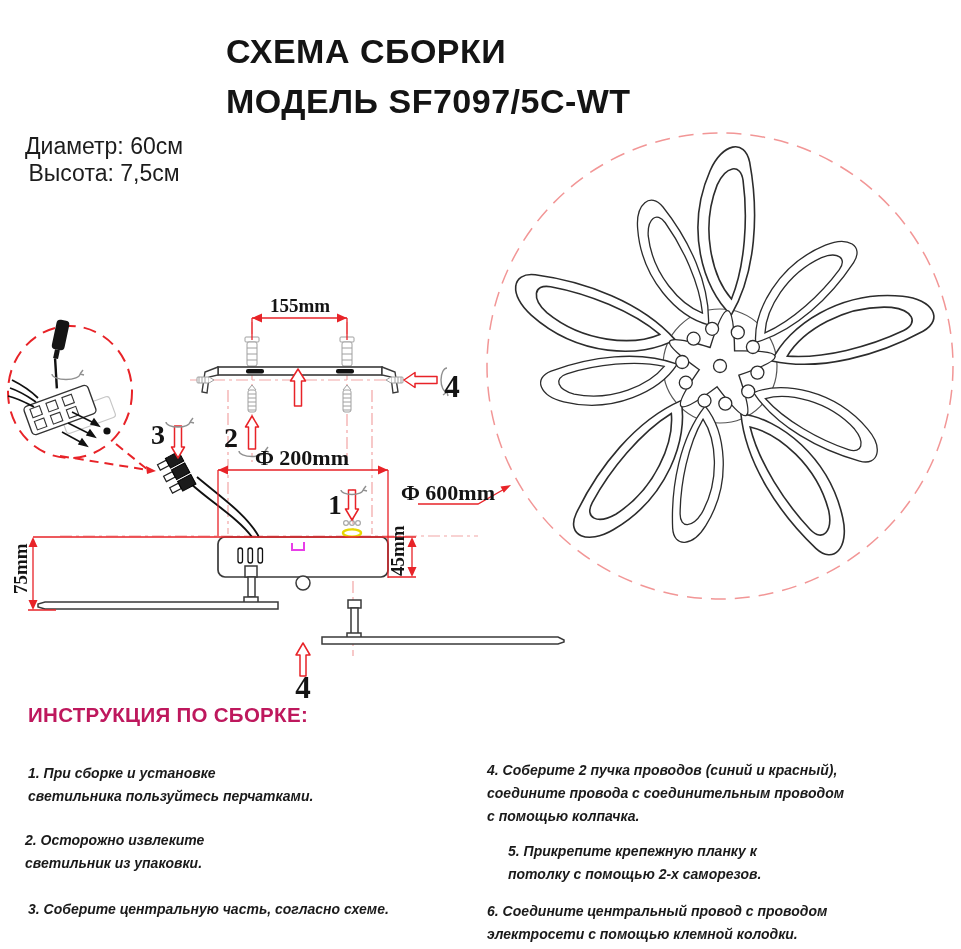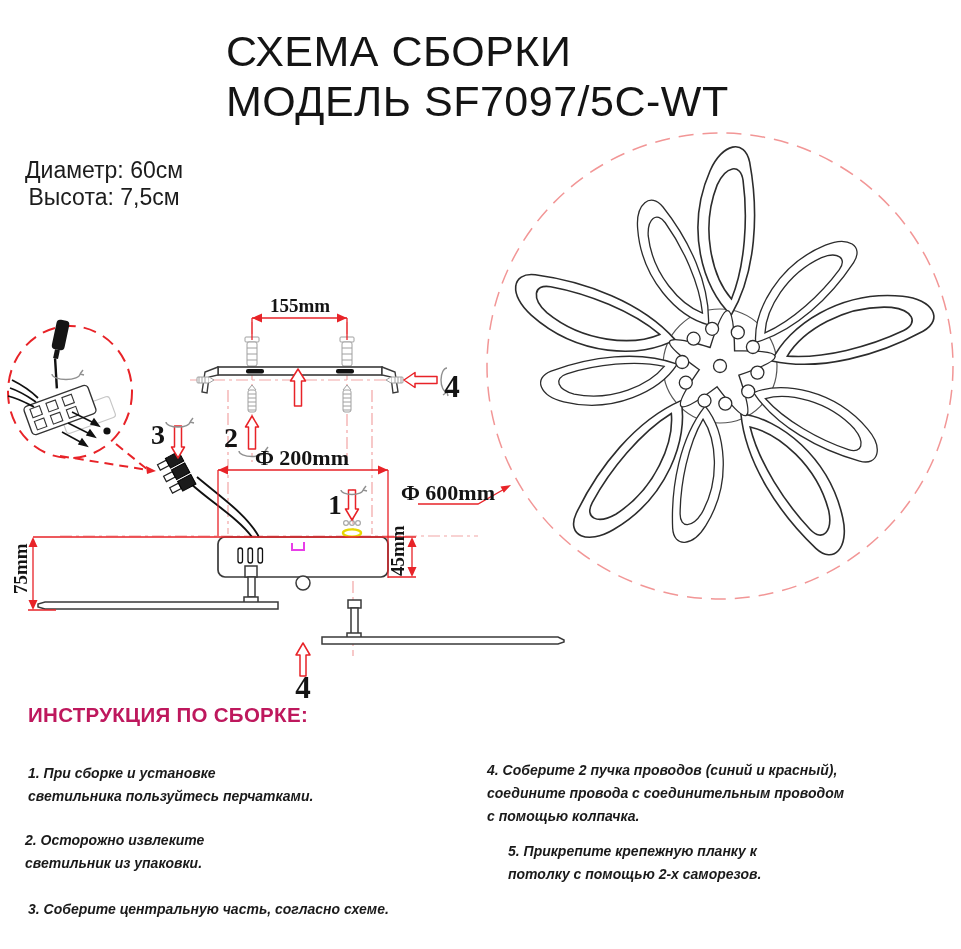--- a/index.html
+++ b/index.html
@@ -1,21 +1,21 @@
 <!DOCTYPE html>
 <html><head>
 <meta charset="utf-8">
 <style>
   html,body{margin:0;padding:0;background:#fff;}
   .page{position:relative;width:961px;height:949px;background:#fff;overflow:hidden;
         font-family:"Liberation Sans",sans-serif;color:#161616;}
-  .title{position:absolute;left:226px;top:26px;font-size:43px;line-height:50px;
-         font-weight:normal;letter-spacing:.5px;color:#141414;}
+  .title{position:absolute;left:226px;top:26px;font-size:34px;line-height:50px;
+         font-weight:bold;letter-spacing:.5px;color:#141414;}
   .specs{position:absolute;left:16px;top:133px;width:176px;text-align:center;
-         font-size:23px;line-height:27px;font-weight:normal;color:#1c1c1c;margin-top:24px;}
+         font-size:23px;line-height:27px;font-weight:normal;color:#1c1c1c;}
   .svgwrap{position:absolute;left:0;top:0;width:961px;height:949px;text-align:right;}
   svg{display:block;}
   .instr-head{position:absolute;left:28px;top:703px;font-size:20.5px;font-weight:bold;
               letter-spacing:.3px;color:#be185d;}
   .step{position:absolute;font-size:14px;line-height:23px;font-weight:600;
         color:#1a1a1a;white-space:pre-line;font-style:italic;}
   .s1{left:28px;top:762px;width:450px;}
   .s2{left:25px;top:829px;width:450px;}
   .s3{left:28px;top:898px;width:460px;}
   .s4{left:487px;top:759px;width:470px;}
@@ -278,14 +278,16 @@
   <div class="step s1">1. При сборке и установке
 светильника пользуйтесь перчатками.</div>
   <div class="step s2">2. Осторожно извлеките
 светильник из упаковки.</div>
   <div class="step s3">3. Соберите центральную часть, согласно схеме.</div>
   <div class="step s4">4. Соберите 2 пучка проводов (синий и красный),
 соедините провода с соединительным проводом
 с помощью колпачка.</div>
   <div class="step s5">5. Прикрепите крепежную планку к
 потолку с помощью 2-х саморезов.</div>
+  <div class="step s6">6. Соедините центральный провод с проводом
+электросети с помощью клемной колодки.</div>
 
 </div>
 
 </body></html>

